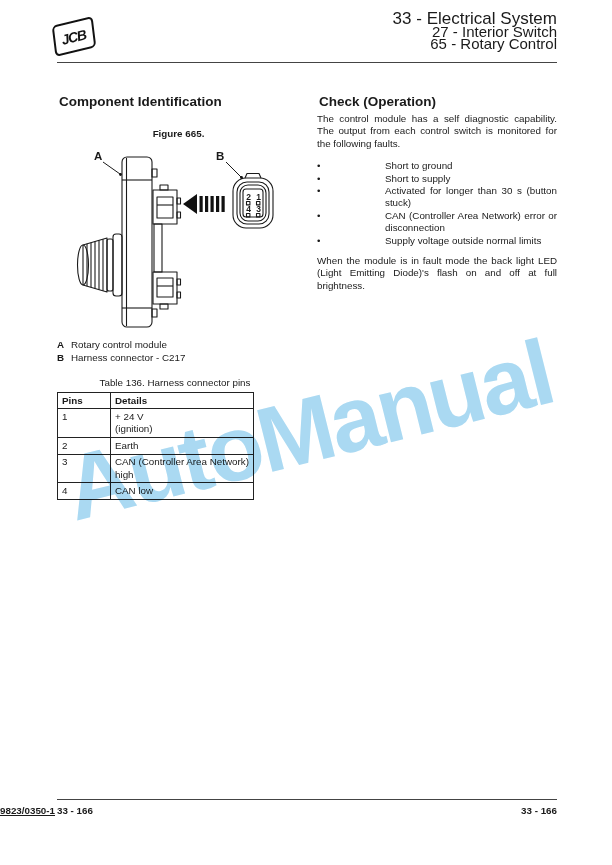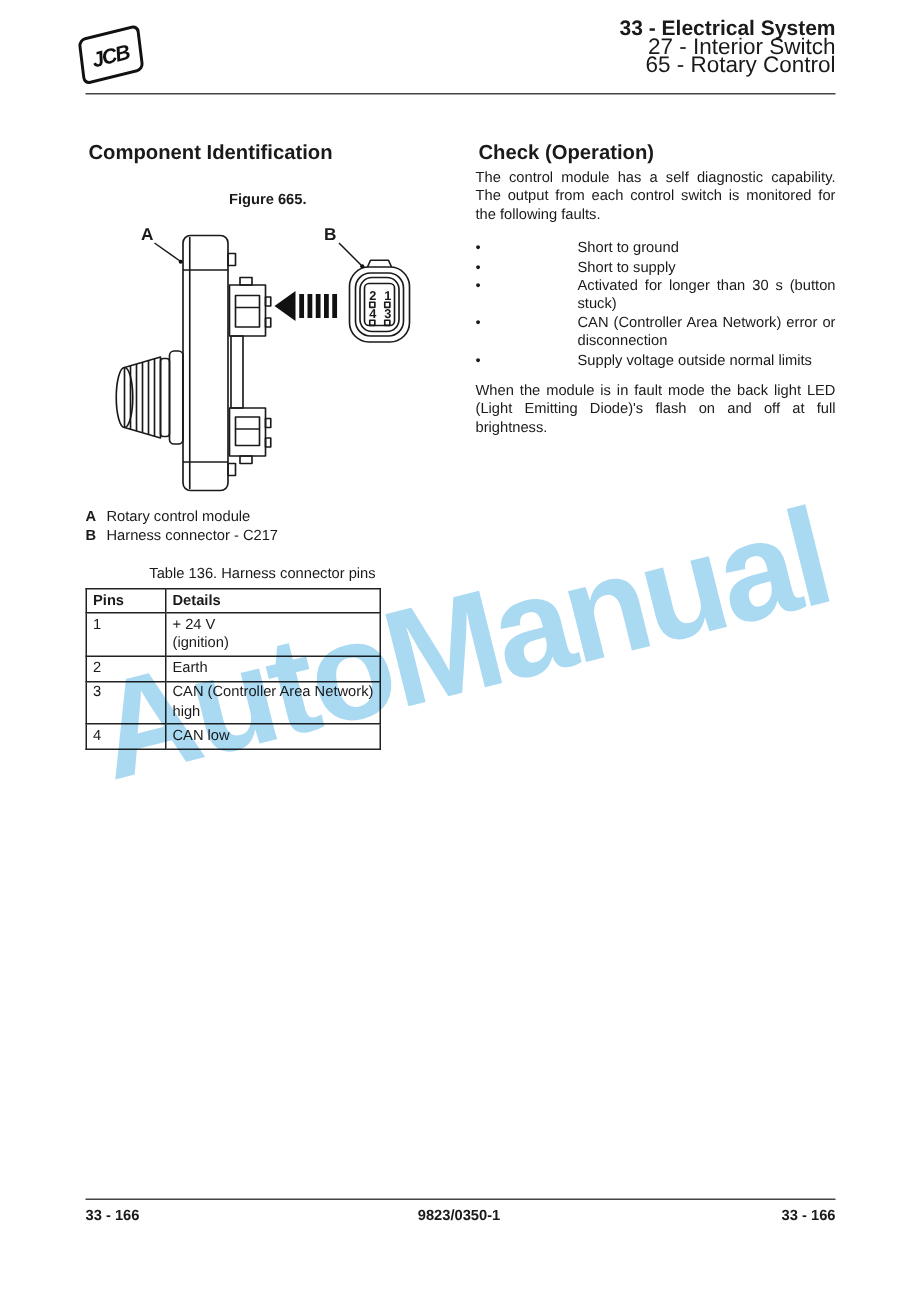--- a/index.html
+++ b/index.html
@@ -12,21 +12,21 @@
     position:absolute;left:53px;top:21px;width:38px;height:27px;
     border:2.4px solid #111;border-radius:5px;
     transform:rotate(-14deg) skewX(-7deg);
     display:flex;align-items:center;justify-content:center;background:#fff;
   }
   .logo span{
     font-weight:bold;font-style:italic;font-size:14px;letter-spacing:-1px;
     transform:skewX(7deg);color:#111;
   }
   .header-text{position:absolute;right:55px;top:11px;text-align:right;}
-  .h-title{font-size:14px;font-weight:bold;line-height:15px;}
+  .h-title{font-size:17px;font-weight:normal;line-height:15px;}
   .h-sub{font-size:15px;line-height:11.5px;}
   .rule{position:absolute;left:57px;width:500px;height:1px;background:#444;}
   .top-rule{top:62px;}
   .bottom-rule{top:799px;}
   
   .col-left{position:absolute;left:57px;top:92px;width:243px;}
   .col-right{position:absolute;left:317px;top:92px;width:240px;}
   h2{font-size:13.5px;font-weight:bold;margin:2px;line-height:15px;}
   .body-text{font-size:9.8px;line-height:12.4px;}
   .just{text-align:justify;}
@@ -54,21 +54,21 @@
   .para2{margin-top:8px;}
   
   .watermark{
     position:absolute;left:48px;top:384px;width:520px;height:92px;
     text-align:center;font-size:92px;line-height:92px;font-weight:bold;
     letter-spacing:-3px;color:#aad9f2;transform:rotate(-14deg);
     mix-blend-mode:multiply;z-index:5;pointer-events:none;
   }
   
   .footer-left{position:absolute;left:57px;top:805px;font-size:9.8px;font-weight:bold;}
-  .footer-center{position:absolute;left:0;top:805px;width:612px;text-align:center;font-size:9.8px;font-weight:bold;}
+  .footer-center{position:absolute;left:0;top:805px;width:612px;font-size:9.8px;font-weight:bold;text-decoration:underline;}
   .footer-right{position:absolute;right:55px;top:805px;font-size:9.8px;font-weight:bold;}
   svg text{font-family:"Liberation Sans",sans-serif;}
 </style>
 </head>
 <body>
 
 <div class="page">
 
   <div class="logo">
     <span>JCB</span>

